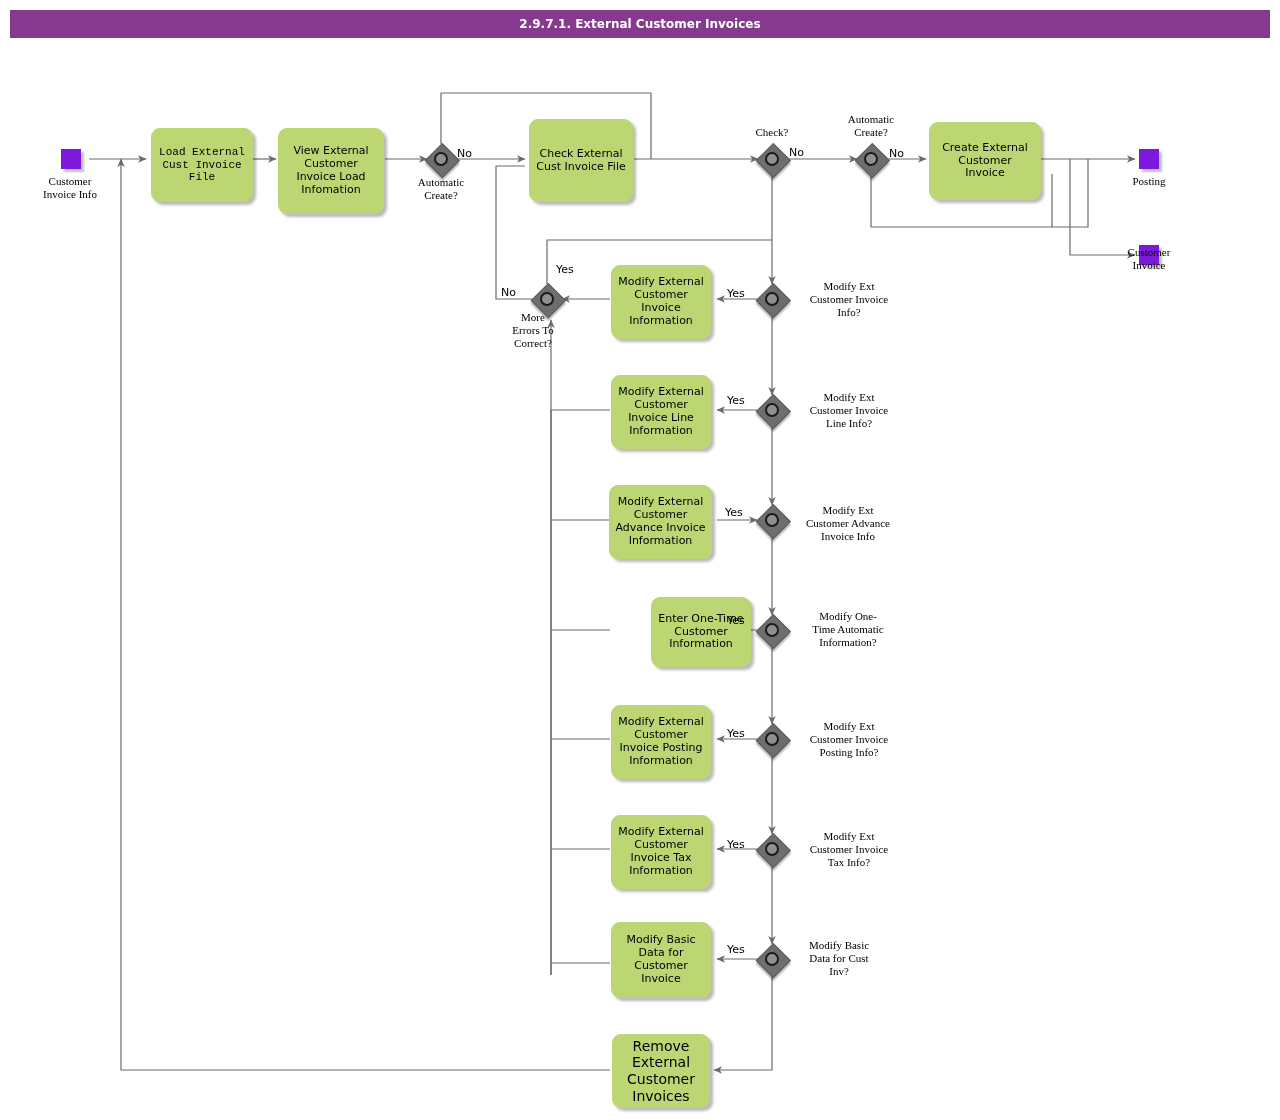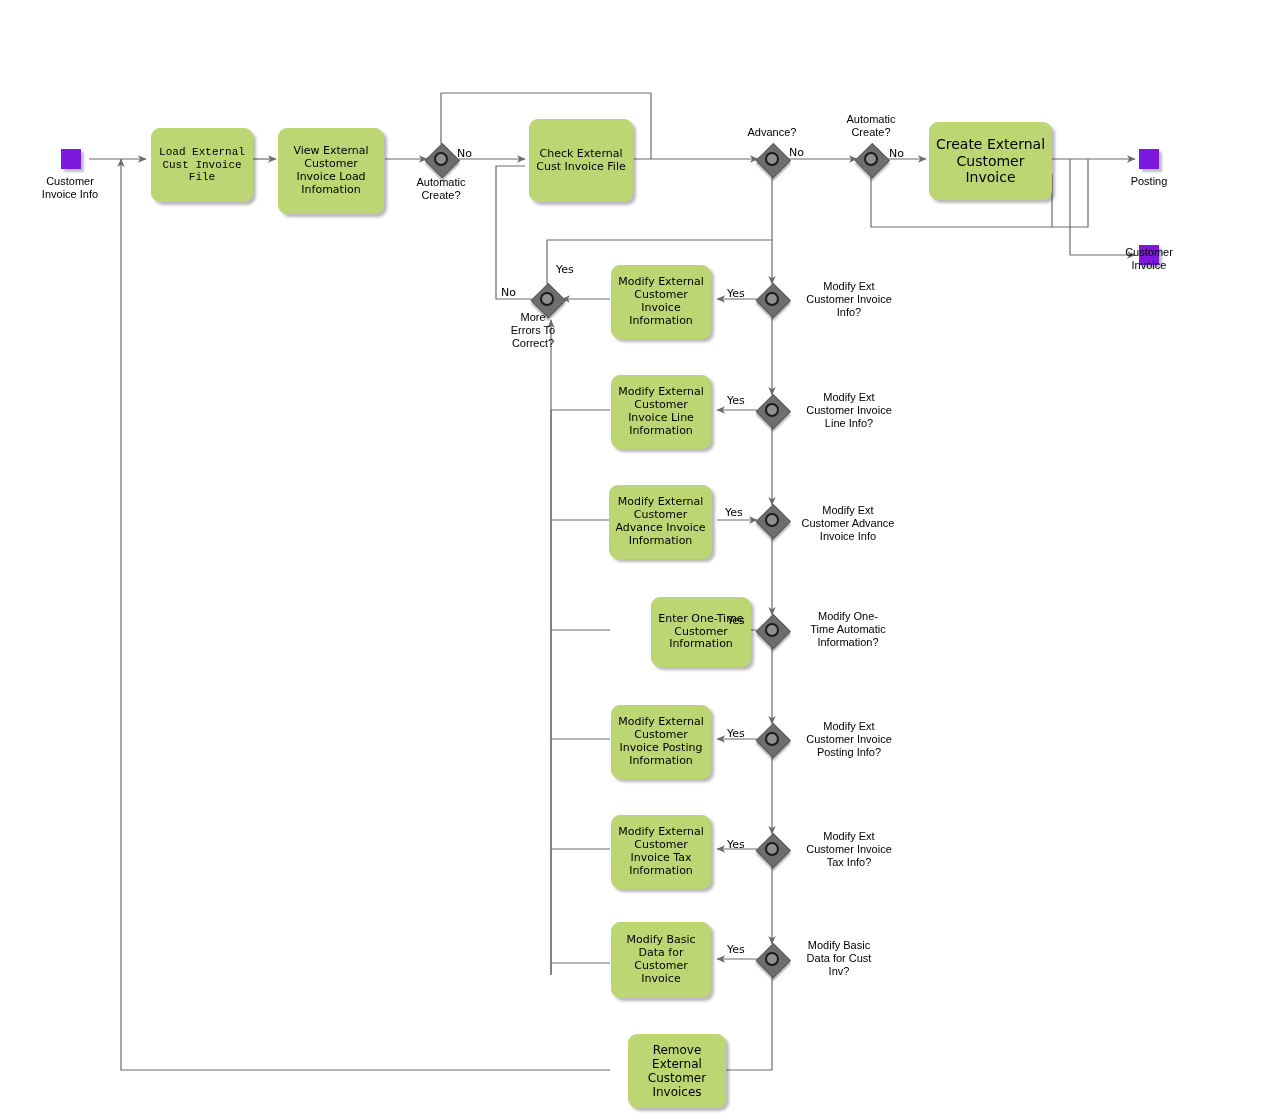--- a/index.html
+++ b/index.html
@@ -43,33 +43,34 @@
   }
 
   
   .evt{
     position:absolute;width:20px;height:20px;background:#7d18dd;
     box-shadow:3px 3px 2px rgba(0,0,0,0.25);
   }
 
   
   .lbl{
-    position:absolute;font-family:Liberation Sans, sans-serif;font-size:11px;
+    position:absolute;font-family:Liberation Serif, serif;font-size:11px;
     color:#000;text-align:center;line-height:1.2;white-space:pre-line;
   }
   .flow-lbl{
     position:absolute;font-family:"DejaVu Sans",sans-serif;font-size:11px;color:#000;
     white-space:nowrap;
   }
 </style>
 </head>
 <body>
 
 <div id="root">
 
+  <div class="titlebar">2.9.7.1. External Customer Invoices</div>
 
   <svg id="wires" viewBox="0 0 1280 1120" xmlns="http://www.w3.org/2000/svg">
     <defs>
       <marker id="ah" markerWidth="9" markerHeight="9" refX="8" refY="4.5" orient="auto" markerUnits="userSpaceOnUse">
         <path d="M0,0.8 L8.5,4.5 L0,8.2 L2.2,4.5 Z" fill="#6b6b6b"></path>
       </marker>
     </defs>
     <g fill="none" stroke="#6b6b6b" stroke-width="1.2" stroke-linejoin="round">
 
       <path d="M89,159 L146,159" marker-end="url(#ah)"></path>
@@ -154,21 +155,21 @@
 Customer
 Invoice Load
 Infomation</span>
     </div>
 
   <div class="task" style="left:529px;top:119px;width:104px;height:83px;font-size:11px;">
     <span>Check External
 Cust Invoice File</span>
     </div>
 
-  <div class="task" style="left:929px;top:122px;width:123px;height:78px;font-size:14px;">
+  <div class="task" style="left:929px;top:122px;width:112px;height:78px;font-size:11px;">
     <span>Create External
 Customer
 Invoice</span>
     </div>
 
   <div class="task" style="left:611px;top:265px;width:100px;height:74px;font-size:11px;">
     <span>Modify External
 Customer
 Invoice
 Information</span>
@@ -208,39 +209,39 @@
 Information</span>
     </div>
 
   <div class="task" style="left:611px;top:922px;width:100px;height:76px;font-size:11px;">
     <span>Modify Basic
 Data for
 Customer
 Invoice</span>
     </div>
 
-  <div class="task" style="left:612px;top:1034px;width:98px;height:74px;font-size:12px;margin-left:16px;">
+  <div class="task" style="left:612px;top:1034px;width:98px;height:74px;font-size:14px;">
     <span>Remove
 External
 Customer
 Invoices</span>
     </div>
 
   <div class="gw" style="left:425px;top:143px;">
     <div class="dia"></div>
     <div class="ring"></div>
     </div>
   <div class="lbl" style="left:384px;top:176px;width:114px;">Automatic
 Create?</div>
 
   <div class="gw" style="left:756px;top:143px;">
     <div class="dia"></div>
     <div class="ring"></div>
     </div>
-  <div class="lbl" style="left:715px;top:126px;width:114px;">Advance?</div>
+  <div class="lbl" style="left:715px;top:126px;width:114px;">Check?</div>
 
   <div class="gw" style="left:855px;top:143px;">
     <div class="dia"></div>
     <div class="ring"></div>
     </div>
   <div class="lbl" style="left:814px;top:113px;width:114px;">Automatic
 Create?</div>
 
   <div class="gw" style="left:531px;top:283px;">
     <div class="dia"></div>

